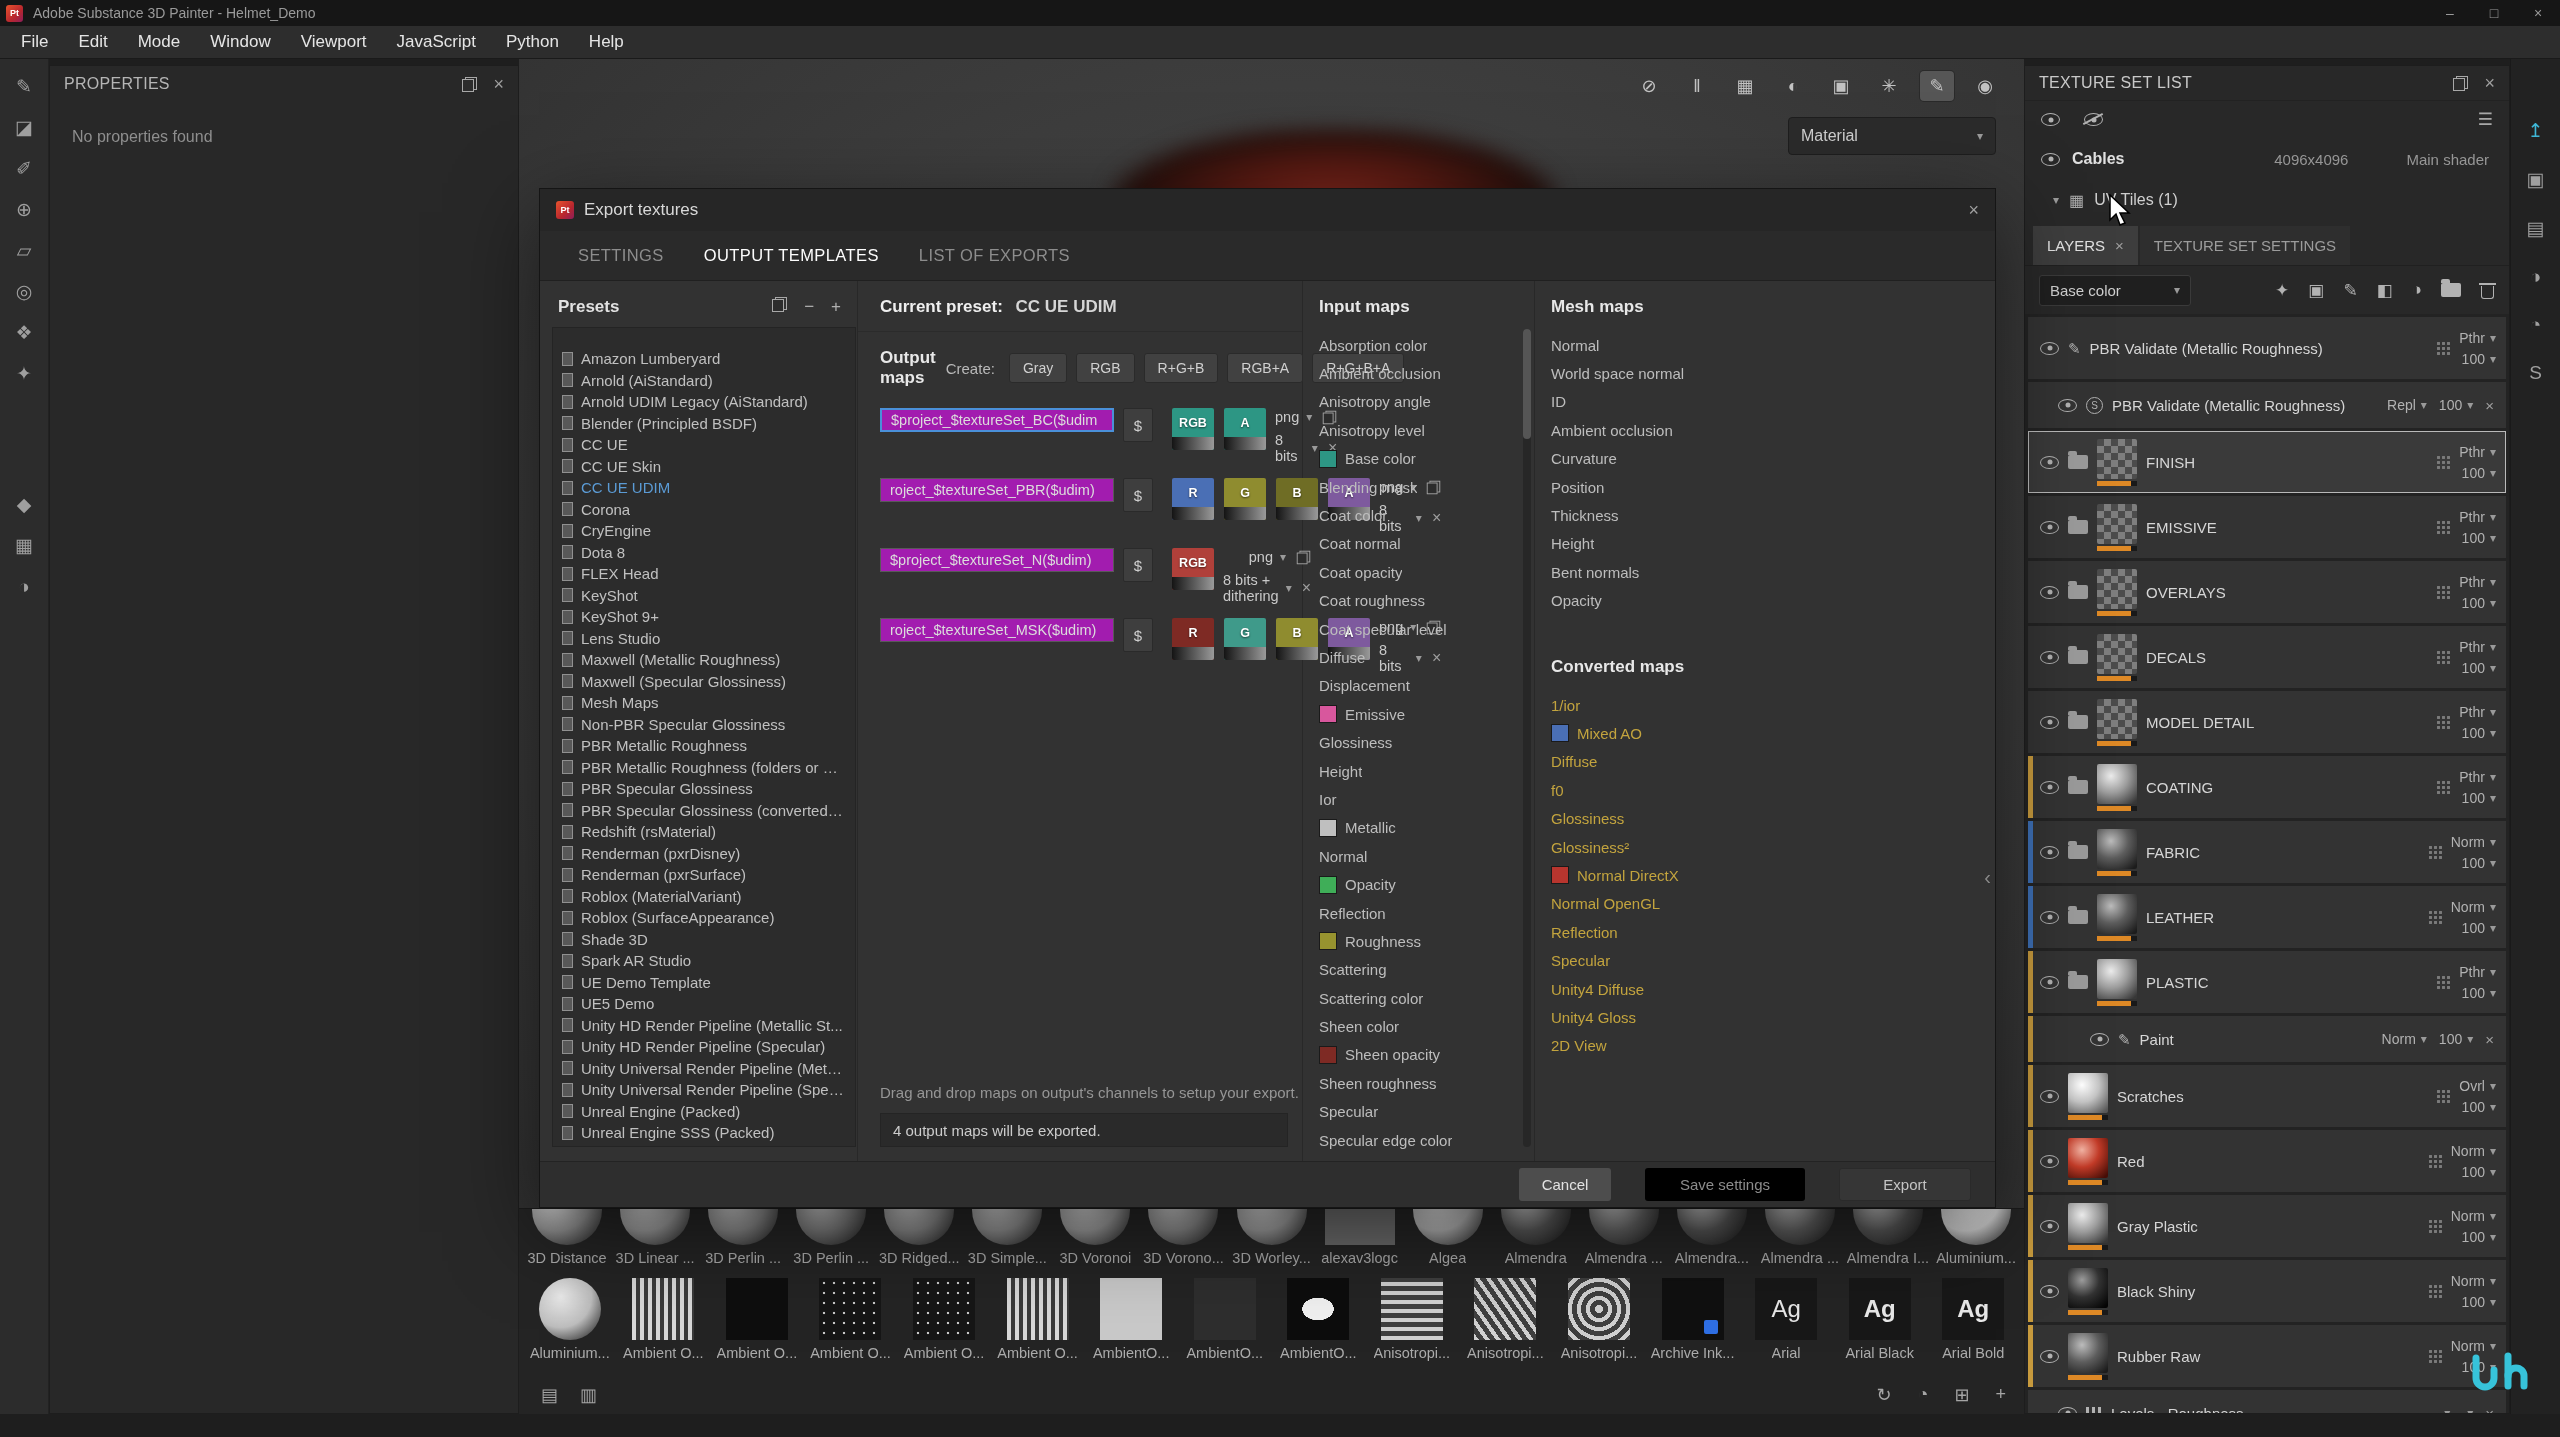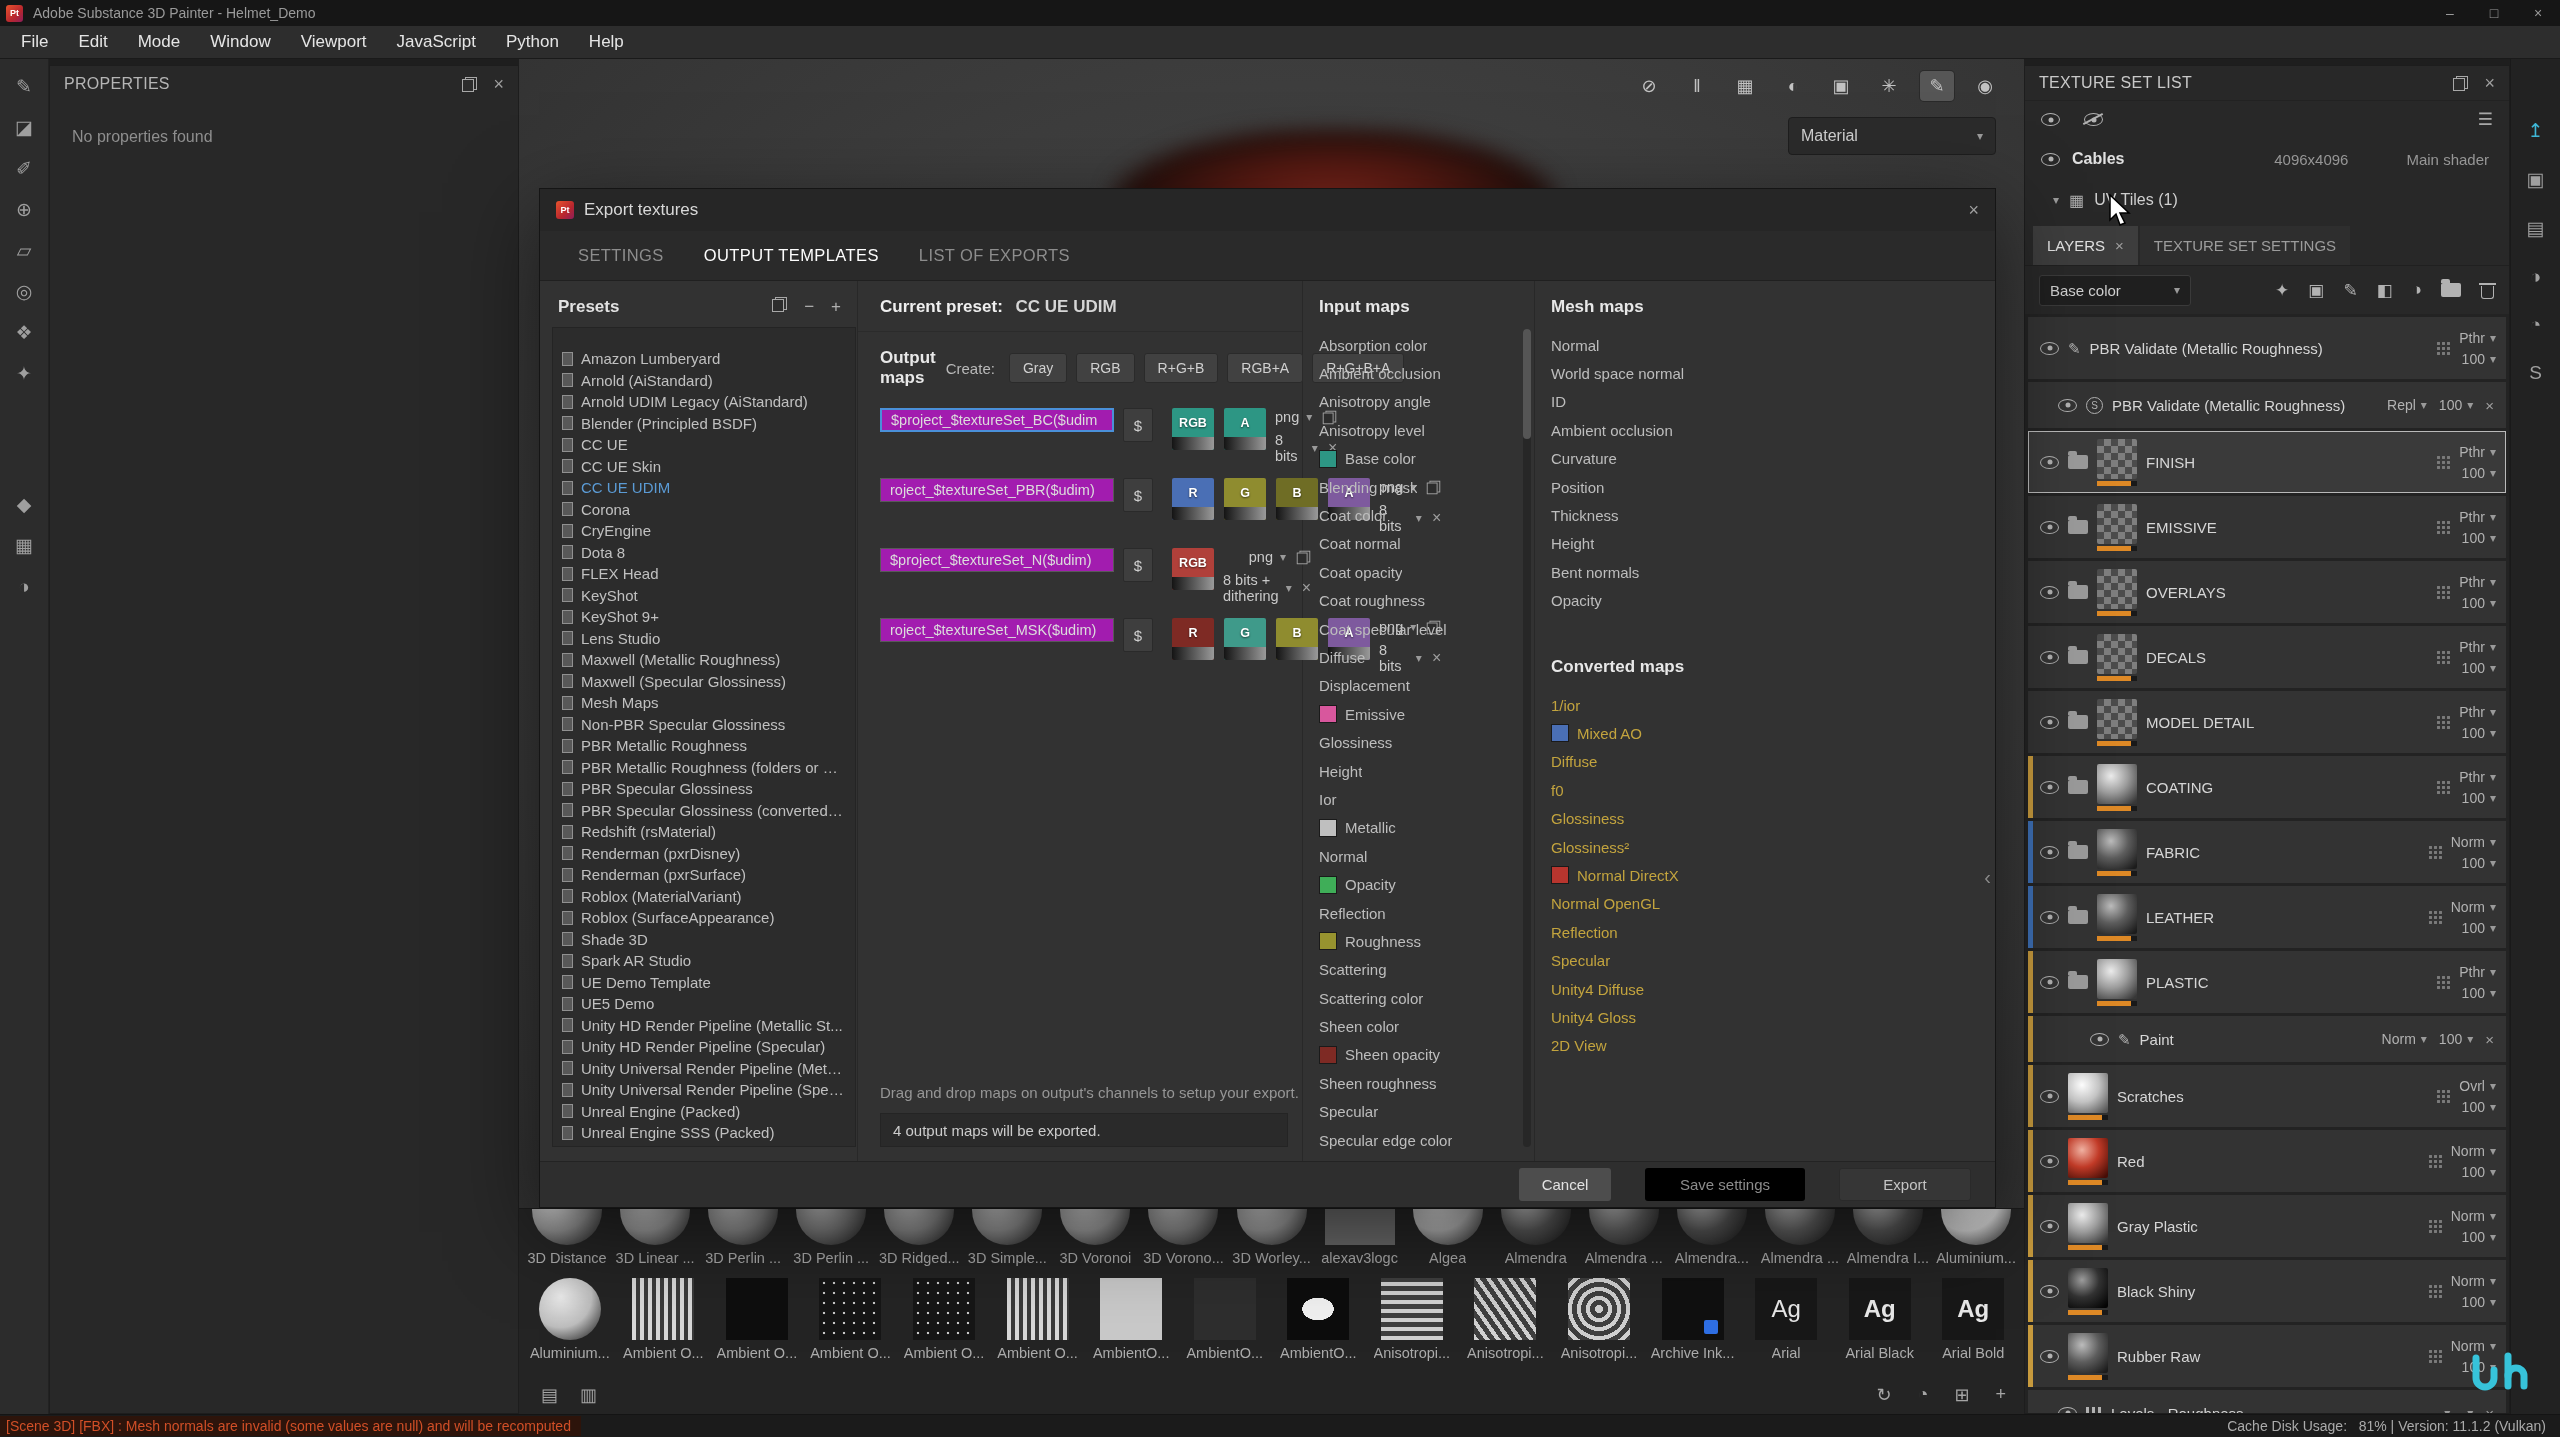--- a/index.html
+++ b/index.html
@@ -1730,22 +1730,18 @@
       <span class="rsi">◔</span>
       <span class="rsi">S</span>
     </div>
 
   <svg class="substance-logo" viewBox="0 0 64 52">
     <path d="M8 6 v20 a9 9 0 0 0 18 0 v-8" fill="none" stroke="#37c3da" stroke-width="7" stroke-linecap="round"></path>
     <path d="M40 4 v30" fill="none" stroke="#37c3da" stroke-width="7" stroke-linecap="round"></path>
     <path d="M40 24 a8 8 0 0 1 16 0 v10" fill="none" stroke="#37c3da" stroke-width="7" stroke-linecap="round"></path>
   </svg>
 
-  <div class="statusbar">
-    <span class="status-warning">[Scene 3D] [FBX] : Mesh normals are invalid (some values are null) and will be recomputed</span>
-    <span class="status-info">Cache Disk Usage:   81% | Version: 11.1.2 (Vulkan)</span>
-  </div>
 
   <svg class="cursor" viewBox="0 0 26 34">
     <polygon points="2,1 2,26 8,20 12,31 17,29 12,19 21,19" fill="#ffffff" stroke="#000000" stroke-width="1.5"></polygon>
   </svg>
 
 </div>
 
 </body></html>

